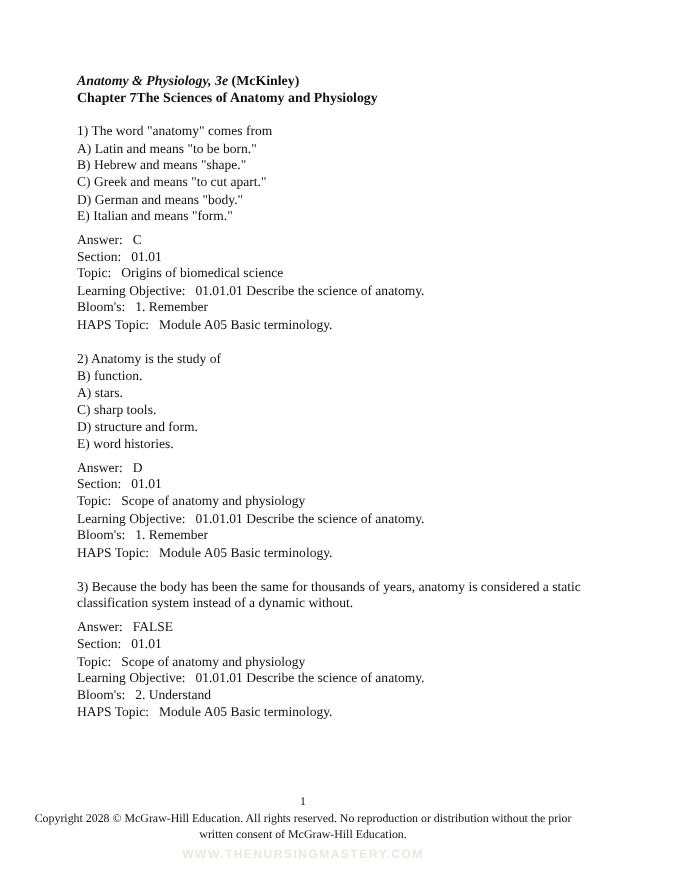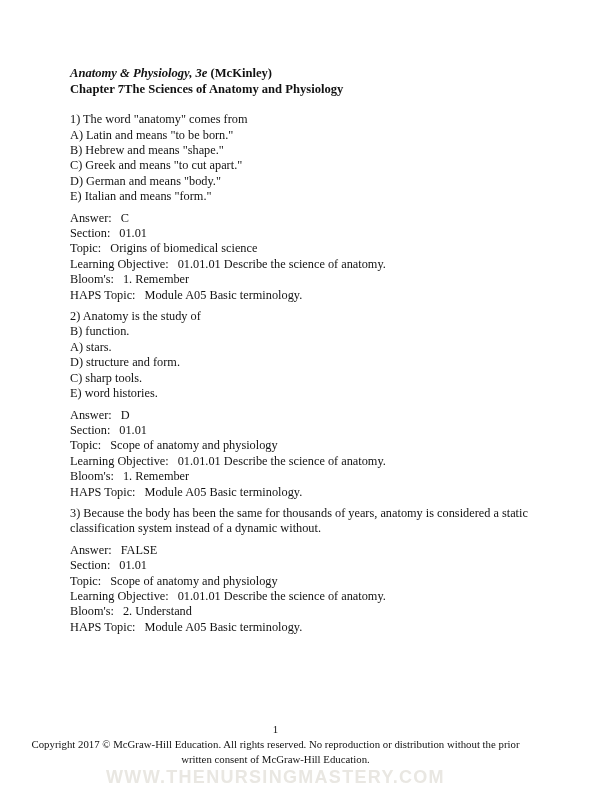--- a/index.html
+++ b/index.html
@@ -16,21 +16,21 @@
   }
   .content {
     position: absolute;
     left: 70px;
     top: 66px;
     width: 492px;
   }
   .italic { font-style: italic; }
   .header-line { font-size: 12.6px; font-weight: bold; line-height: 15.6px; white-space: nowrap; }
   .chapter-title { }
-  .q-block { margin-top: 6px; }
+  .q-block { margin-top: 16px; }
   .q-block.first { margin-top: 15px; }
   .q-line, .opt { white-space: nowrap; }
   .meta { margin-top: 6px; }
   .meta-line { white-space: nowrap; }
   .meta-value { margin-left: 9px; }
   .page-number {
     position: absolute;
     top: 722px;
     left: 0;
     width: 100%;
@@ -48,21 +48,21 @@
     line-height: 15.2px;
   }
   .watermark {
     position: absolute;
     top: 770px;
     left: 0;
     width: 100%;
     text-align: center;
     font-family: "Liberation Sans", "DejaVu Sans", sans-serif;
     font-weight: bold;
-    font-size: 18px;
+    font-size: 11px;
     letter-spacing: 1.3px;
     color: #e9e7e2;
     white-space: nowrap;
   }
 </style>
 </head>
 <body>
 
 <div class="page">
   <div class="content">
@@ -88,22 +88,22 @@
         <div class="meta-line"><span>Learning Objective:</span><span class="meta-value">01.01.01 Describe the science of anatomy.</span></div>
         <div class="meta-line"><span>Bloom's:</span><span class="meta-value">1. Remember</span></div>
         <div class="meta-line"><span>HAPS Topic:</span><span class="meta-value">Module A05 Basic terminology.</span></div>
       </div>
     </div>
 
     <div class="q-block">
       <div class="q-line">2) Anatomy is the study of</div>
       <div class="opt">B) function.</div>
       <div class="opt">A) stars.</div>
+      <div class="opt">C) sharp tools.</div>
       <div class="opt">D) structure and form.</div>
-      <div class="opt">C) sharp tools.</div>
       <div class="opt">E) word histories.</div>
       <div class="meta">
         <div class="meta-line"><span>Answer:</span><span class="meta-value">D</span></div>
         <div class="meta-line"><span>Section:</span><span class="meta-value">01.01</span></div>
         <div class="meta-line"><span>Topic:</span><span class="meta-value">Scope of anatomy and physiology</span></div>
         <div class="meta-line"><span>Learning Objective:</span><span class="meta-value">01.01.01 Describe the science of anatomy.</span></div>
         <div class="meta-line"><span>Bloom's:</span><span class="meta-value">1. Remember</span></div>
         <div class="meta-line"><span>HAPS Topic:</span><span class="meta-value">Module A05 Basic terminology.</span></div>
       </div>
     </div>
@@ -118,17 +118,17 @@
         <div class="meta-line"><span>Learning Objective:</span><span class="meta-value">01.01.01 Describe the science of anatomy.</span></div>
         <div class="meta-line"><span>Bloom's:</span><span class="meta-value">2. Understand</span></div>
         <div class="meta-line"><span>HAPS Topic:</span><span class="meta-value">Module A05 Basic terminology.</span></div>
       </div>
     </div>
 
   </div>
 
   <div class="page-number">1</div>
   <div class="copyright">
-    <div>Copyright 2017 © McGraw-Hill Education. All rights reserved. No reproduction or distribution without the prior</div>
+    <div>Copyright 2028 © McGraw-Hill Education. All rights reserved. No reproduction or distribution without the prior</div>
     <div>written consent of McGraw-Hill Education.</div>
   </div>
   <div class="watermark">WWW.THENURSINGMASTERY.COM</div>
 </div>
 
 </body></html>

